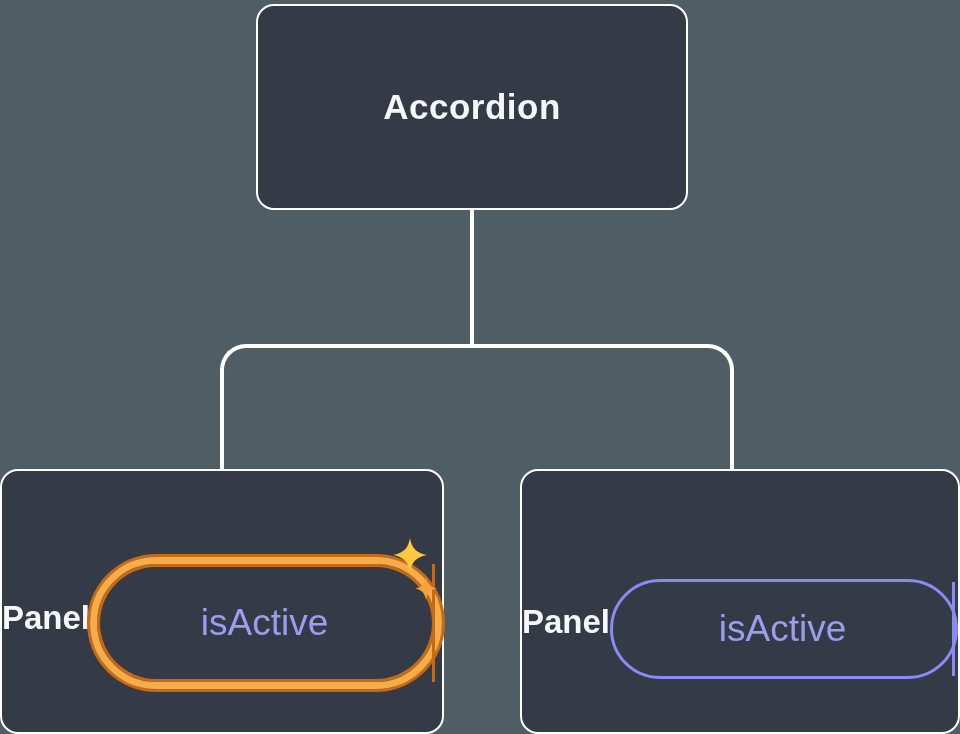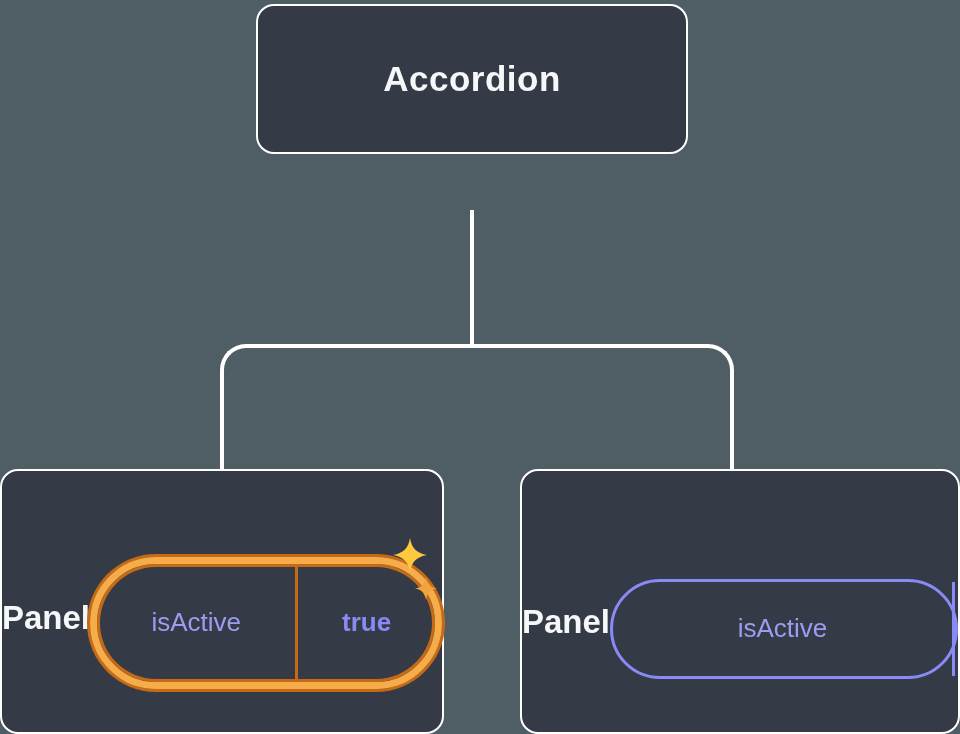--- a/index.html
+++ b/index.html
@@ -17,21 +17,21 @@
 
   .node {
     position: absolute;
     background: var(--node-bg, #343b46);
     border: 2px solid var(--node-border, #ffffff);
     border-radius: 18px;
     color: var(--node-text, #f6f7f9);
   }
 
   .node-root {
-    left: 256px; top: 4px; width: 432px; height: 150px;
+    left: 256px; top: 4px; width: 432px; height: 206px;
     display: flex; align-items: center; justify-content: center;
     font-size: 35px; font-weight: 700;
     letter-spacing: 0.5px;
   }
 
   .node-panel {
     display: flex; align-items: center;
   }
   .node-panel-left  { left: 0;    top: 469px; width: 444px; height: 265px; padding-top: 32px; }
   .node-panel-right { left: 520px; top: 469px; width: 440px; height: 265px; padding-top: 40px; }
@@ -77,21 +77,21 @@
       inset 0 0 0 3px var(--orange-dark, #c76a15);
   }
   .pill-inactive {
     margin-top: 14px;
     width: 368px; height: 100px;
     border: 3px solid var(--purple, #8a8af6);
   }
 
   .pill-name, .pill-value {
     display: flex; align-items: center; justify-content: center;
-    font-size: 26px;
+    font-size: 37px;
   }
   .pill-name  { flex: 1.45; color: var(--lavender, #9c9cf0); }
   .pill-value { flex: 1; }
   .value-active   { font-weight: 700; color: var(--purple, #8a8af6); }
   .value-inactive { font-weight: 400; color: var(--lavender, #9c9cf0); }
 
   .pill-divider { width: 3px; }
   .divider-orange { background: var(--orange-dark, #c76a15); }
   .divider-purple { background: var(--purple, #8a8af6); }
 
@@ -117,21 +117,20 @@
   <div class="stem"></div>
   <div class="elbow elbow-left"></div>
   <div class="elbow elbow-right"></div>
 
   <div class="node node-panel node-panel-left">
     <div class="panel-title">Panel</div>
 
     <div class="pill pill-active">
       <span class="pill-name">isActive</span>
       <span class="pill-divider divider-orange"></span>
-      <span class="pill-value value-active">true</span>
     </div>
 
     <svg class="sparkles" viewBox="0 0 54 72" xmlns="http://www.w3.org/2000/svg">
       <path class="sparkle-big" d="M22 3 C23.5 13 29 18.5 39 20 C29 21.5 23.5 27 22 37 C20.5 27 15 21.5 5 20 C15 18.5 20.5 13 22 3 Z"></path>
       <path class="sparkle-small" d="M38 42 C39 49 42.5 52.5 49 53.5 C42.5 54.5 39 58 38 65 C37 58 33.5 54.5 27 53.5 C33.5 52.5 37 49 38 42 Z"></path>
     </svg>
   </div>
 
   <div class="node node-panel node-panel-right">
     <div class="panel-title">Panel</div>

